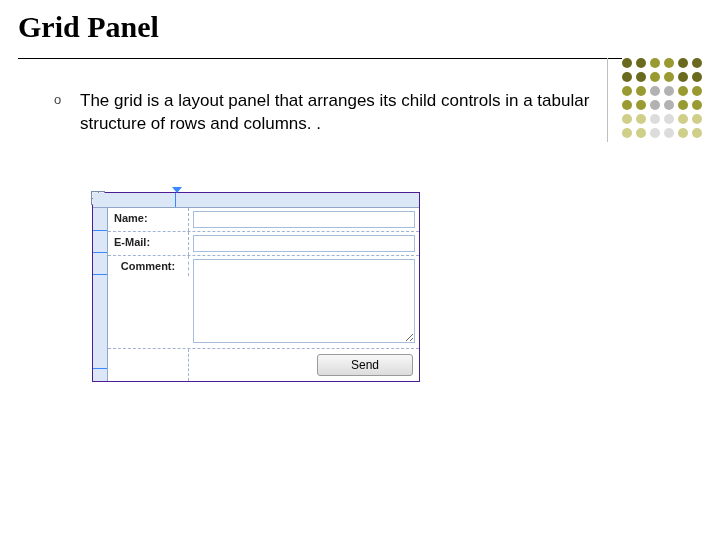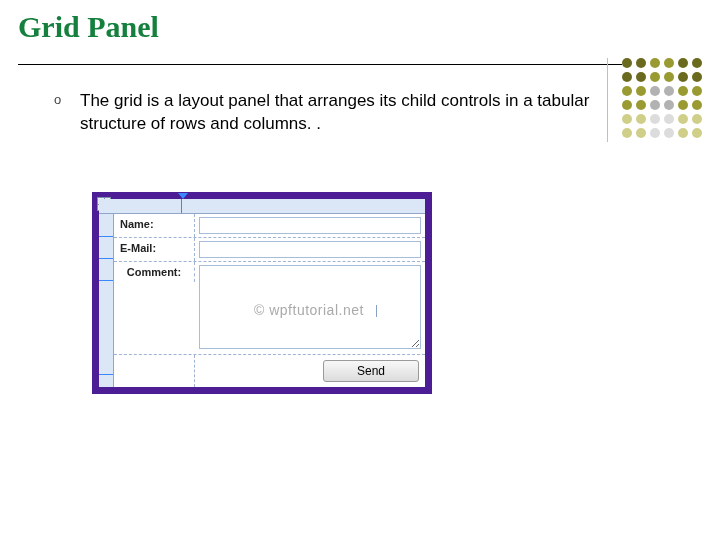--- a/index.html
+++ b/index.html
@@ -15,24 +15,24 @@
   }
 
   
   .title {
     position: absolute;
     left: 18px;
     top: 10px;
     font-family: Georgia, "Times New Roman", serif;
     font-size: 30px;
     font-weight: bold;
-    color: #15803d;
+    color: #000000;
     border-bottom: 1px solid #000;
     width: 604px;
-    padding-bottom: 20px;
+    padding-bottom: 14px;
   }
 
   
   .bullet-row {
     position: absolute;
     left: 56px;
     top: 90px;
     width: 540px;
     font-size: 17px;
     line-height: 1.35;
@@ -86,21 +86,21 @@
     position: absolute;
     left: 92px;
     top: 192px;
     width: 330px;
     background: #fff;
     font-size: 12px;
     color: #222;
   }
   .grid-area {
     position: relative;
-    border: 7px solid #4c1d95;
+    border: 1px solid #4c1d95;
     width: 326px;
   }
   
   .topRuler {
     height: 14px;
     background: #dbe7f7;
     border-bottom: 1px solid #8fa6c8;
     position: relative;
   }
   .topRuler .colmark1,
@@ -320,20 +320,17 @@
           </div>
         </div>
 
         <div class="sendRow">
           <div class="lblcell"></div>
           <div class="inpcell">
             <button class="sendBtn">Send</button>
           </div>
         </div>
 
-        <div class="wm">
-          <span>© wpftutorial.net</span><span class="caret"></span>
-        </div>
 
       </div>
     </div>
   </div>
 </div>
 
 </body></html>

